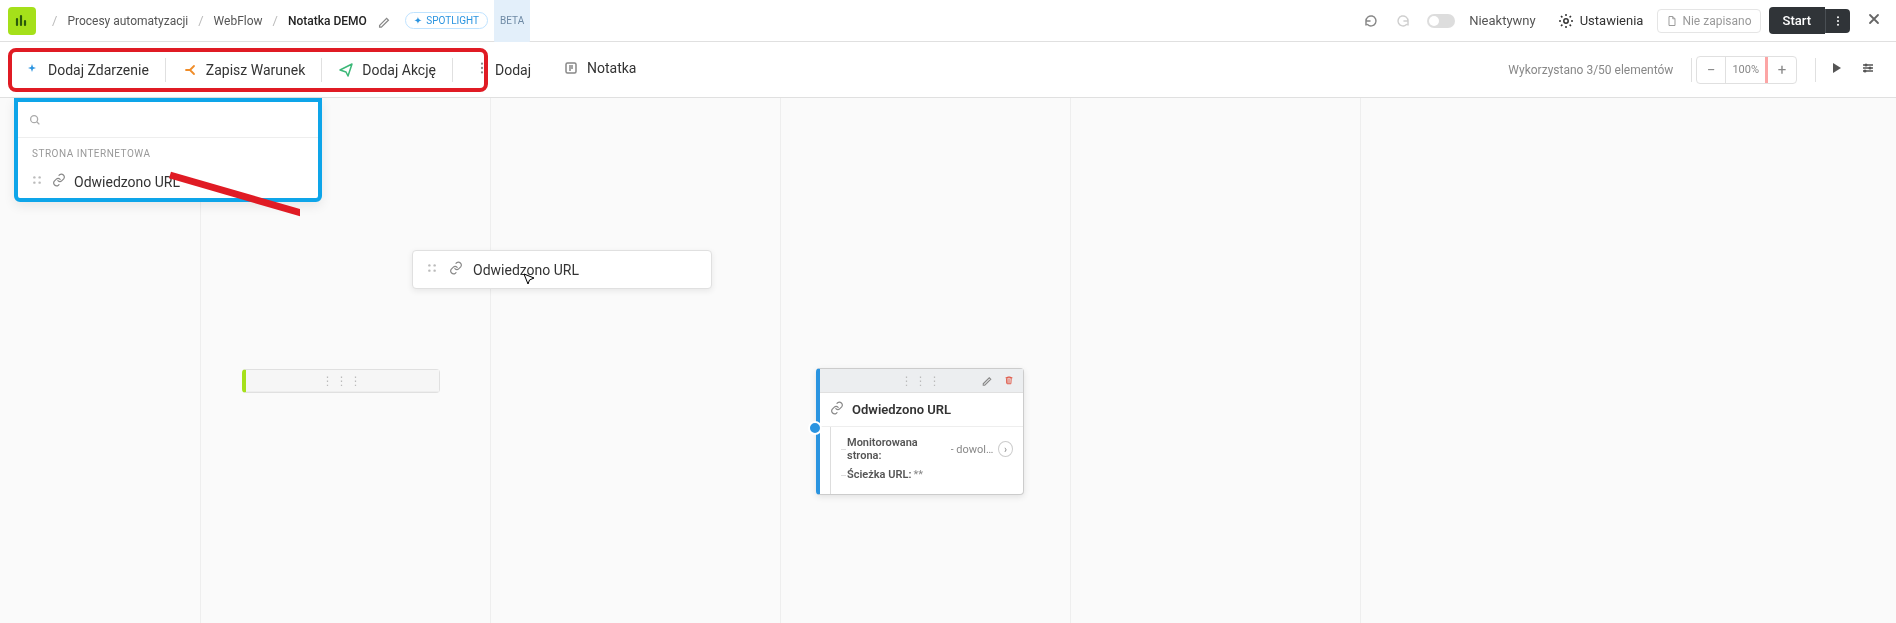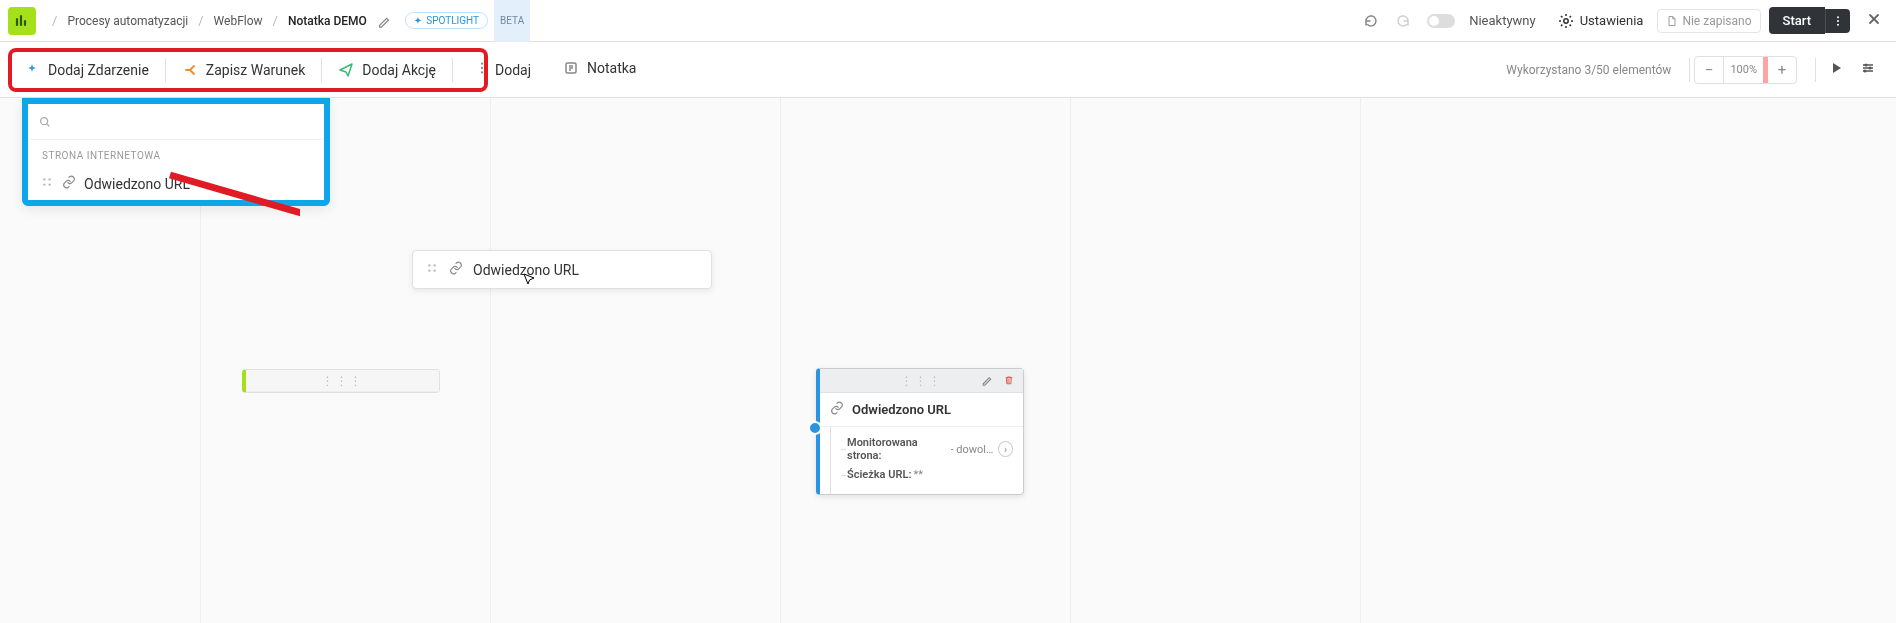--- a/index.html
+++ b/index.html
@@ -39,30 +39,30 @@
   .ic.orange { color:#f08c28; }
   .ic.green { color:#3cb878; }
   .tool-sep { width:1px; height:24px; background:#e0e0e0; margin:0 4px; }
   .tool-more-ic { color:#888; margin:0 6px; }
   .note-btn { display:inline-flex; align-items:flex-start; font-size:14px; color:#333; margin-left:20px; cursor:pointer; }
   .note-btn .ic { margin-right:8px; color:#888; }
   .toolbar-spacer { flex:1; }
   .usage { font-size:12px; color:#888; margin-right:14px; }
   .zoom-grp { display:inline-flex; align-items:center; border:1px solid #e0e0e0; border-radius:4px; height:28px; margin-right:14px; }
   .zoom-btn { width:28px; text-align:center; color:#888; cursor:pointer; font-size:15px; }
-  .zoom-val { font-size:11px; color:#888; padding:0 6px; border-left:1px solid #e0e0e0; border-right:5px solid #fca5a5; height:100%; display:flex; align-items:center; }
+  .zoom-val { font-size:11px; color:#888; padding:0 6px; border-left:1px solid #e0e0e0; border-right:3px solid #fca5a5; height:100%; display:flex; align-items:center; }
   .play-ic, .sliders-ic { color:#555; margin:0 8px; cursor:pointer; }
 
   
   .canvas { position:relative; width:100%; height:calc(100% - 98px); }
   .grid-line { position:absolute; background:#eee; }
   .grid-line.v { width:1px; height:100%; top:0; }
 
   
-  .dropdown { position:absolute; left:22px; top:0; width:308px; background:#fff; border:6px solid #0ea5e9; border-radius:0 0 6px 6px; box-shadow:0 4px 12px rgba(0,0,0,0.08); }
+  .dropdown { position:absolute; left:14px; top:0; width:308px; background:#fff; border:4px solid #0ea5e9; border-radius:0 0 6px 6px; box-shadow:0 4px 12px rgba(0,0,0,0.08); }
   .dd-search { padding:6px 10px; border-bottom:1px solid #eee; display:flex; align-items:center; }
   .dd-search input { border:none; outline:none; font-size:13px; flex:1; padding:4px; }
   .dd-search svg { color:#aaa; margin-right:4px; }
   .dd-section-title { font-size:10px; letter-spacing:0.5px; color:#999; padding:10px 14px 6px; }
   .dd-item { display:flex; align-items:center; padding:8px 12px; font-size:14px; color:#333; cursor:pointer; }
   .dd-item .grip { color:#bbb; margin-right:8px; }
   .dd-item .link-ic { color:#888; margin-right:8px; }
 
   
   .ghost { position:absolute; left:412px; top:152px; width:300px; background:#fff; border:1px solid #e0e0e0; border-radius:4px; box-shadow:0 2px 6px rgba(0,0,0,0.08); display:flex; align-items:center; padding:10px 12px; font-size:14px; color:#333; }

